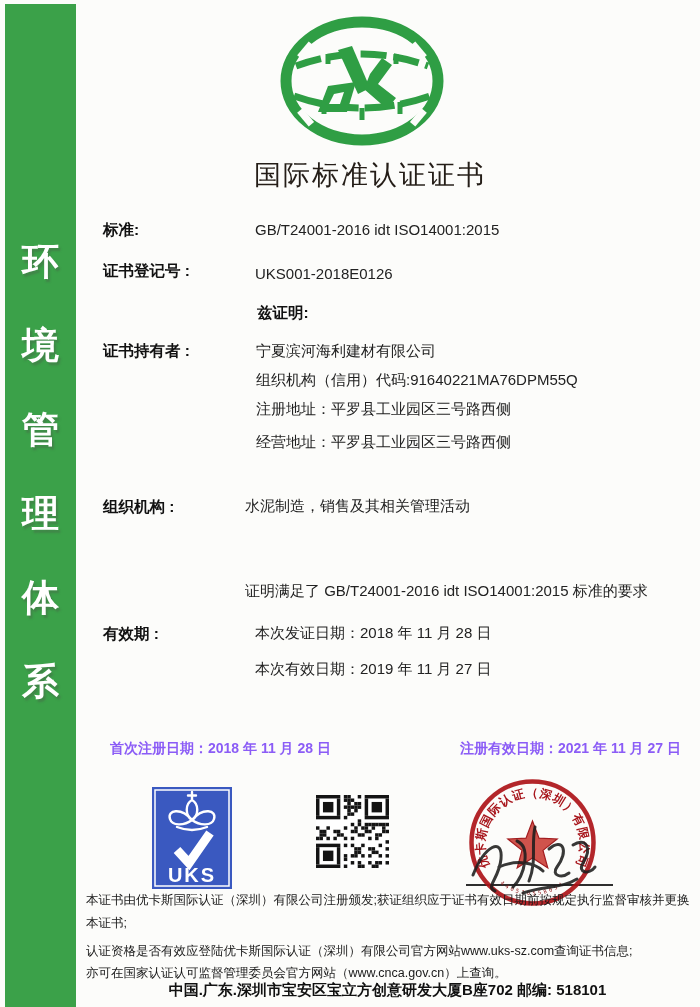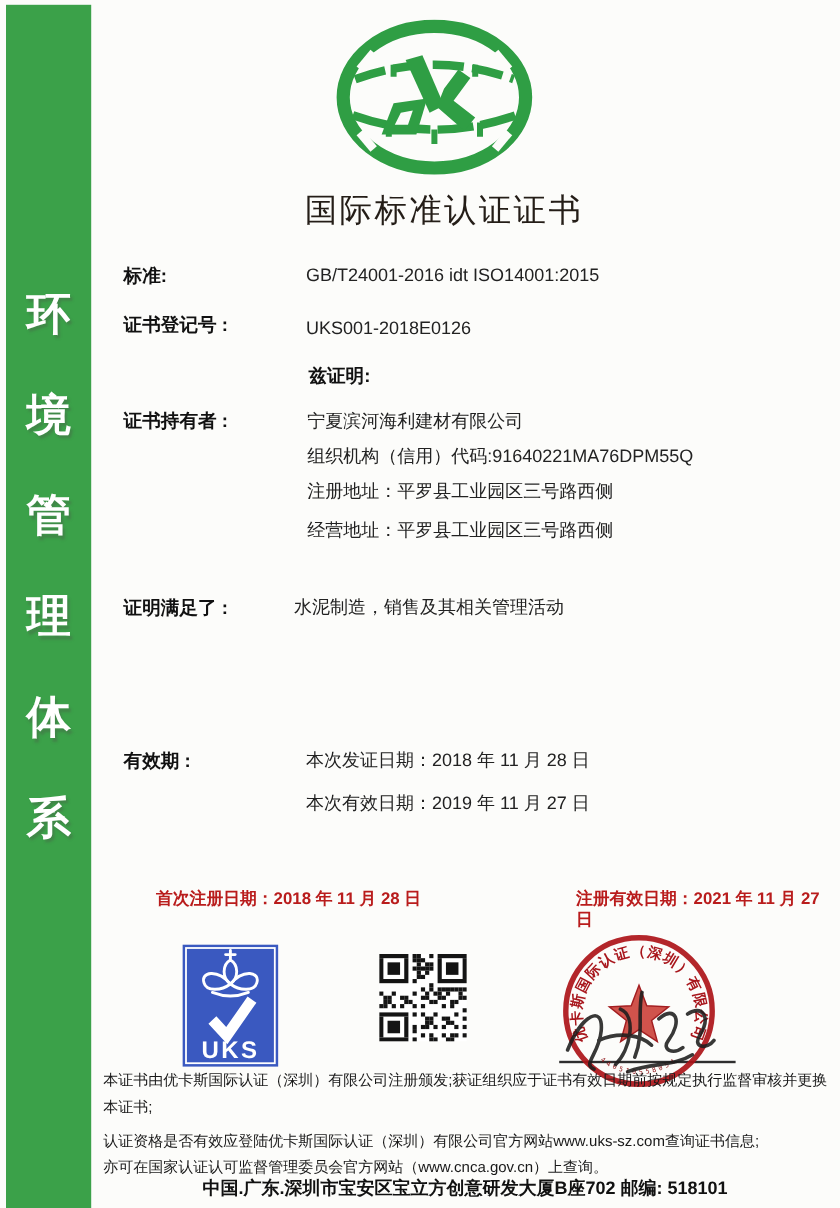--- a/index.html
+++ b/index.html
@@ -16,21 +16,21 @@
     display:flex; flex-direction:column; align-items:center;
     padding-top:239px; box-sizing:border-box; row-gap:47px;
   }
   .sidebar .vchar{
     font-size:37px; font-weight:bold; color:#ffffff; line-height:1;
     text-shadow:2px 3px 2px rgba(70,100,70,.45);
   }
   .abs{position:absolute;}
   .label{font-size:15.5px; font-weight:bold; color:#111;}
   .value{font-size:15px; color:#222;}
-  .semib{font-size:14px; font-weight:600; color:#b91c1c;margin-left:20px;}
+  .semib{font-size:14px; font-weight:600; color:#8b5cf6;}
   .title{
     font-size:27px; font-weight:normal; letter-spacing:2px; color:#241d17;
   }
   .footer-line{
     font-size:12.5px; line-height:22.5px; color:#191919; width:612px;
   }
   .address{
     left:75px; right:0; text-align:center; font-weight:bold; font-size:15px; color:#111;
   }
   .sigline{border-top:2px solid #2e2e2e; width:147px;}
@@ -84,22 +84,23 @@
   <div class="abs value" style="left:255px; top:265px;">UKS001-2018E0126</div>
 
   <div class="abs label" style="left:257px; top:303px;">兹证明:</div>
 
   <div class="abs label" style="left:103px; top:341px;">证书持有者 :</div>
   <div class="abs value" style="left:256px; top:342px;">宁夏滨河海利建材有限公司</div>
   <div class="abs value" style="left:256px; top:371px;">组织机构（信用）代码:91640221MA76DPM55Q</div>
   <div class="abs value" style="left:256px; top:400px;">注册地址：平罗县工业园区三号路西侧</div>
   <div class="abs value" style="left:256px; top:433px;font-family:Liberation Serif, serif;">经营地址：平罗县工业园区三号路西侧</div>
 
-  <div class="abs label" style="left:103px; top:497px;">证明满足了 :</div>
+  <div class="abs label" style="left:103px; top:497px;">组织机构 :</div>
   <div class="abs value" style="left:245px; top:497px;">水泥制造，销售及其相关管理活动</div>
+  <div class="abs value" style="left:245px; top:582px;">证明满足了 GB/T24001-2016 idt ISO14001:2015 标准的要求</div>
 
   <div class="abs label" style="left:103px; top:624px;">有效期 :</div>
   <div class="abs value" style="left:255px; top:624px;">本次发证日期：2018 年 11 月 28 日</div>
   <div class="abs value" style="left:255px; top:660px;">本次有效日期：2019 年 11 月 27 日</div>
 
   <div class="abs semib" style="left:110px; top:740px;">首次注册日期：2018 年 11 月 28 日</div>
   <div class="abs semib" style="left:460px; top:740px;">注册有效日期：2021 年 11 月 27 日</div>
 
   <div class="abs" style="left:152px; top:787px;">
     <svg width="80" height="102" viewBox="0 0 80 102">

